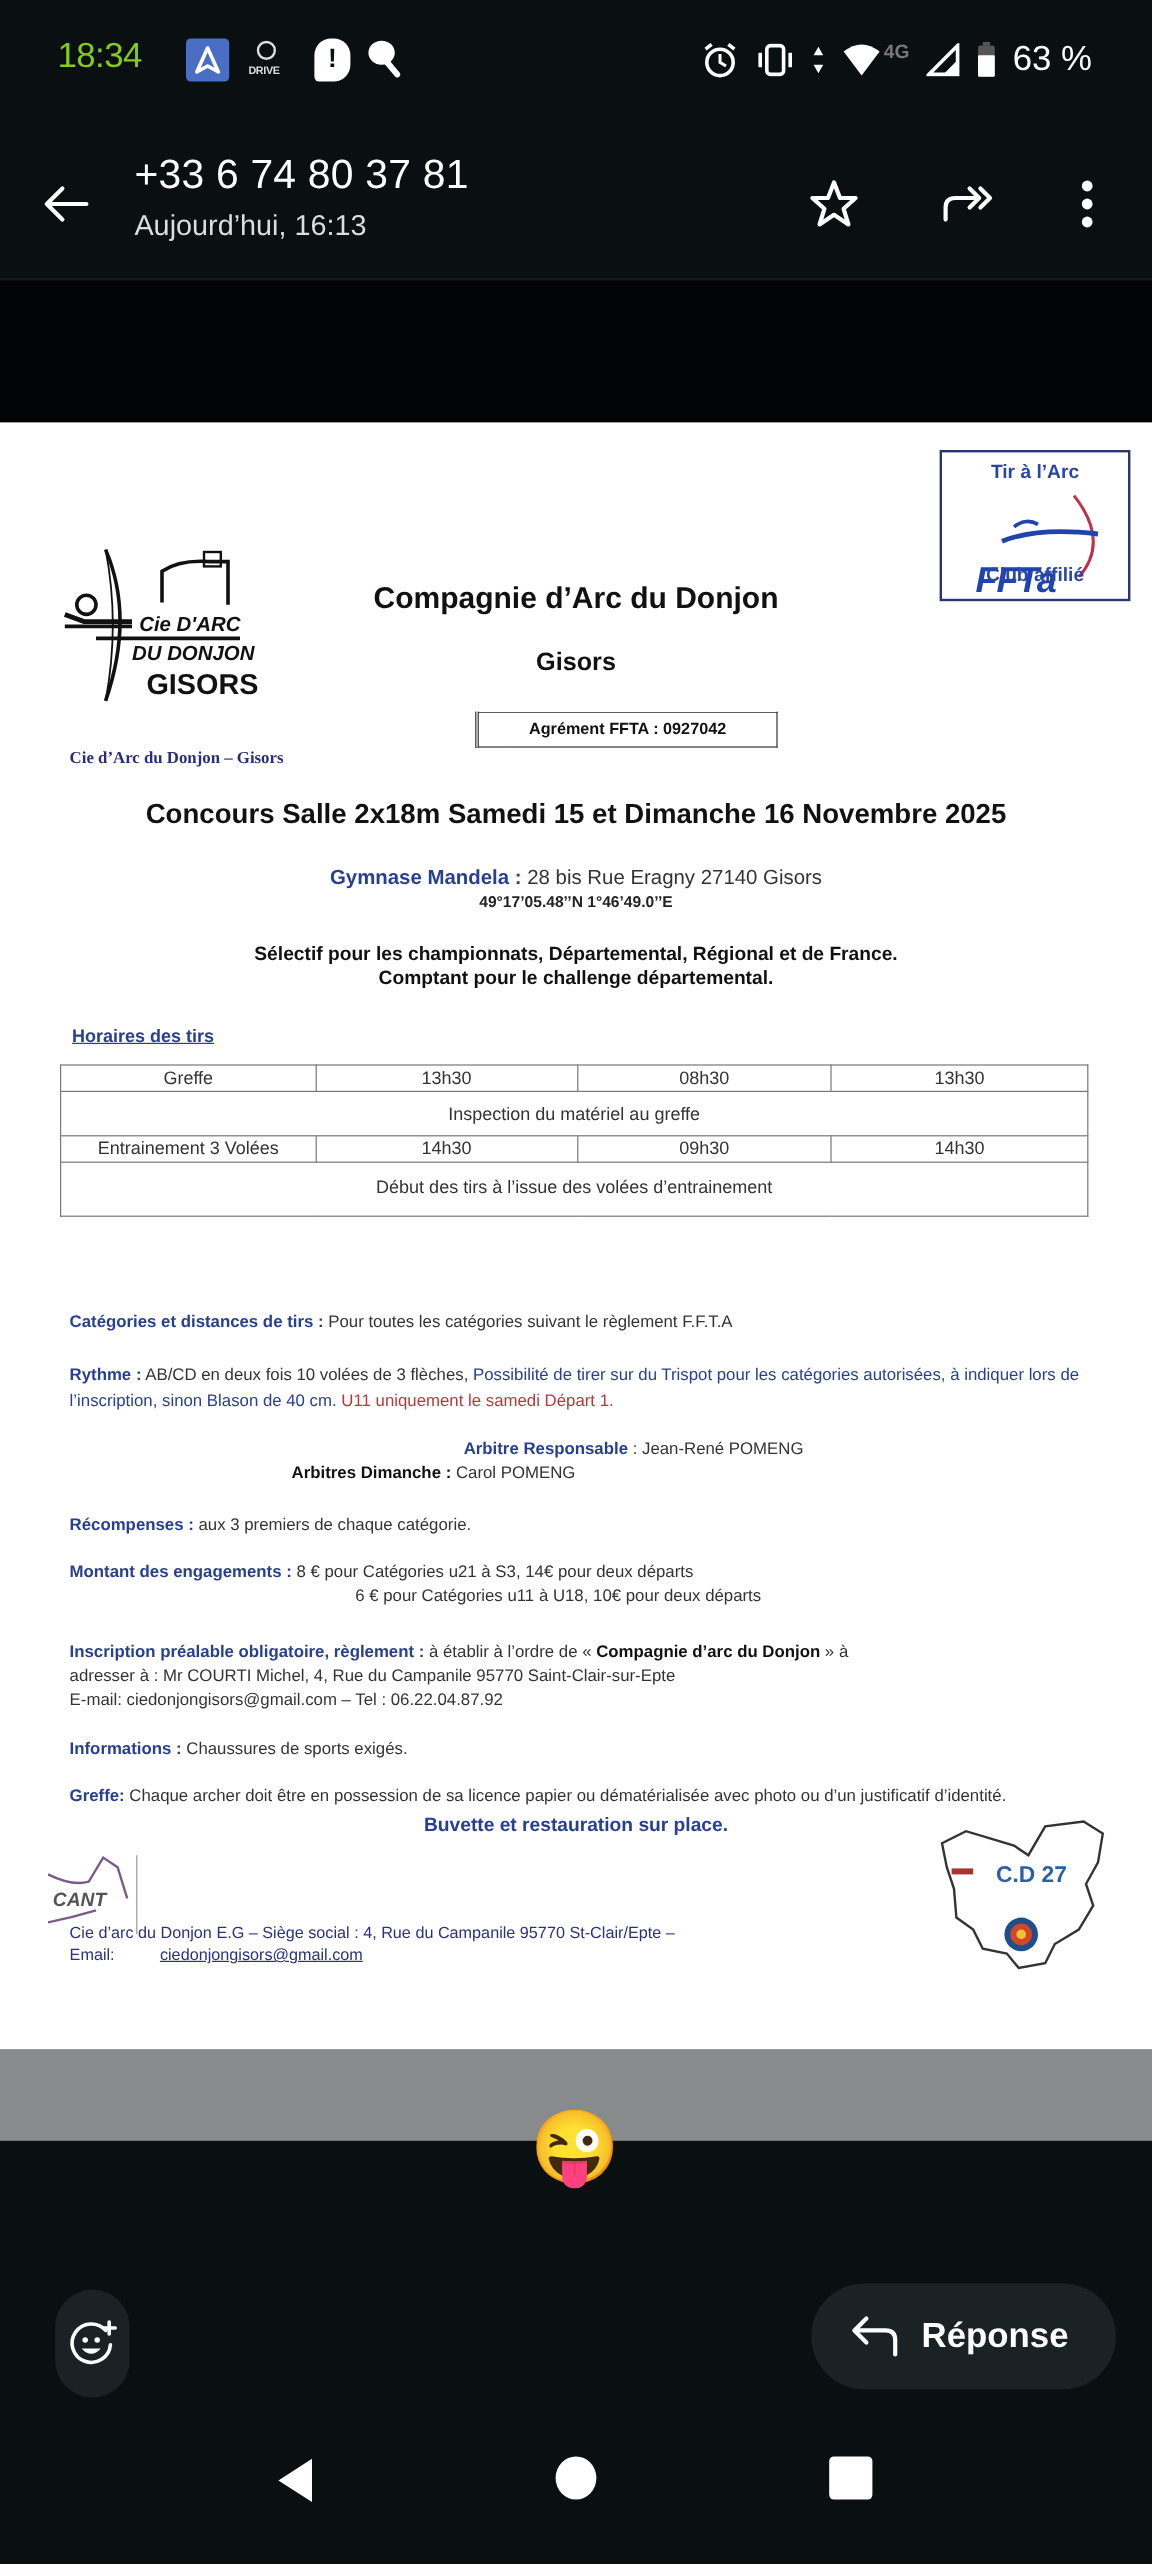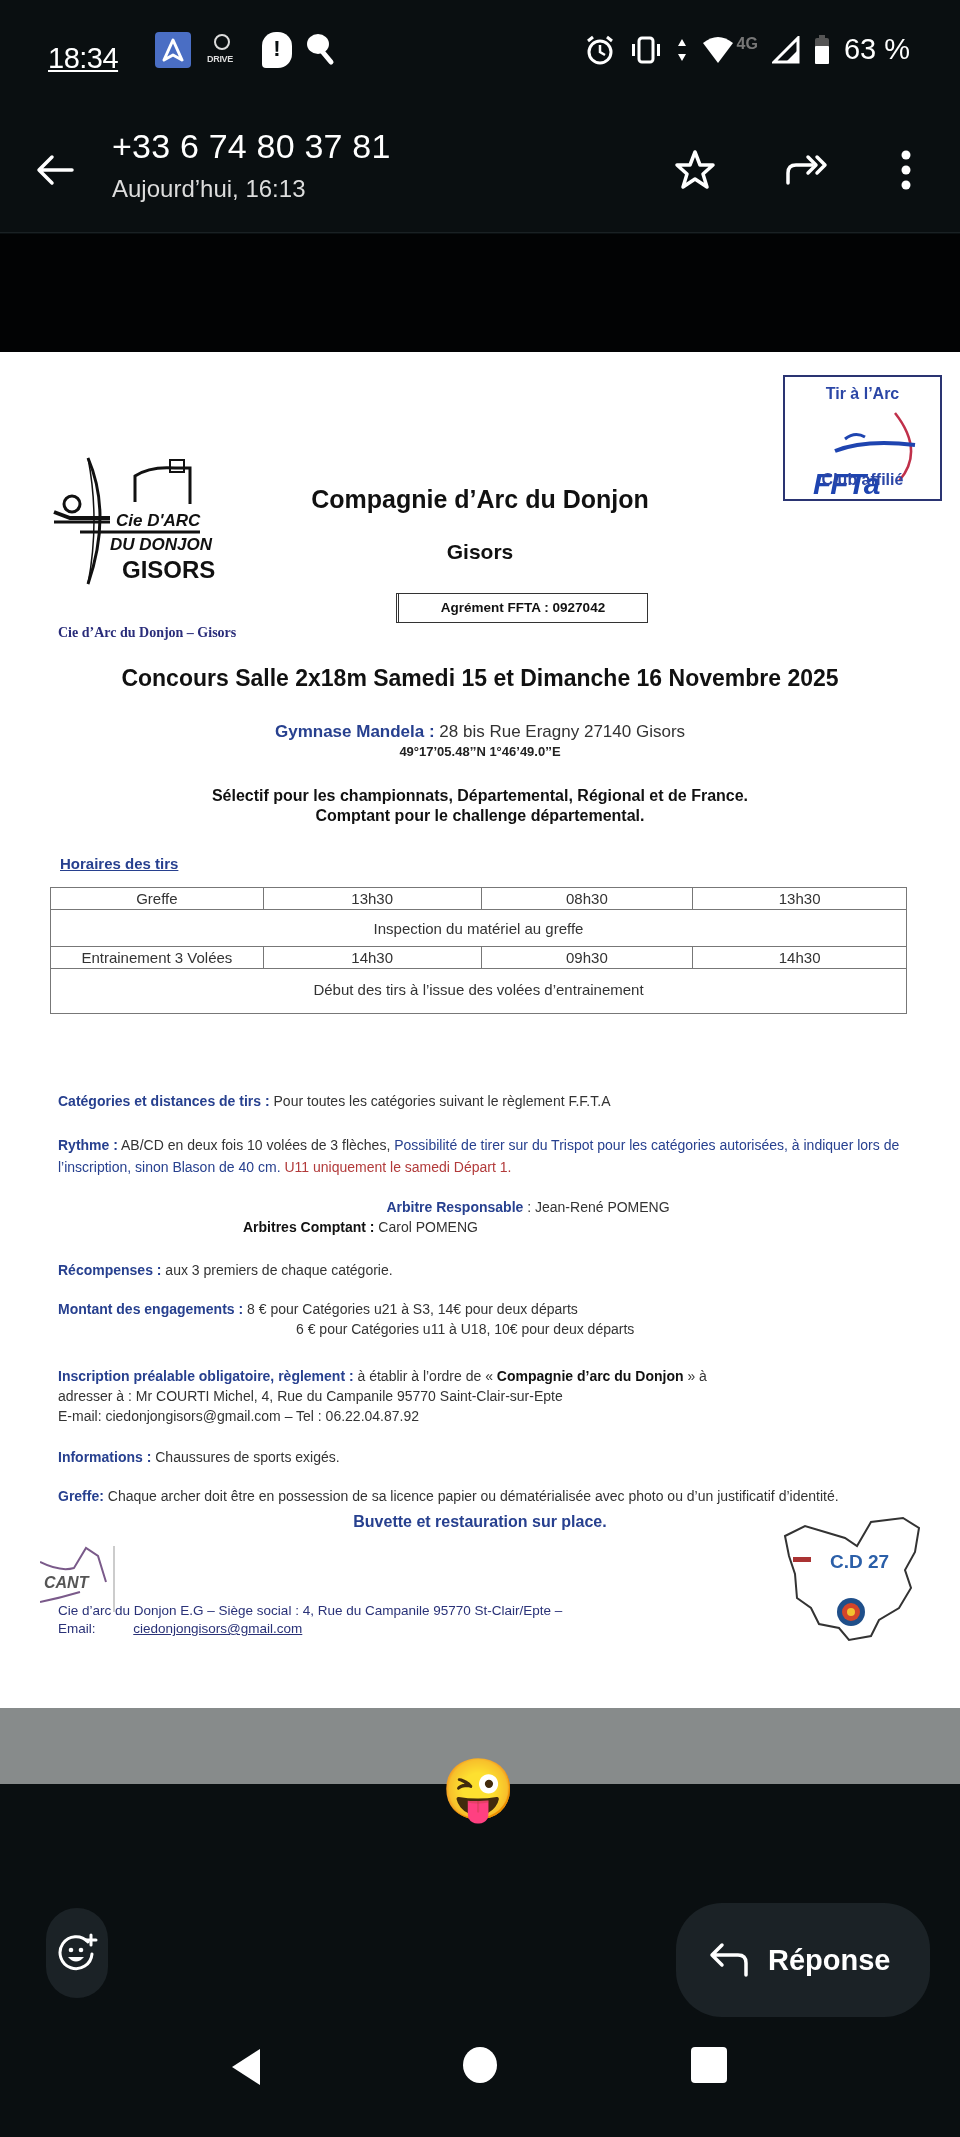--- a/index.html
+++ b/index.html
@@ -1,21 +1,21 @@
 <!DOCTYPE html>
 <html><head>
 <meta charset="utf-8">
 <style>
   * { box-sizing: border-box; margin: 0; padding: 0; }
   html, body { width: 960px; height: 2137px; background: #0a0f11; overflow: hidden; }
   body { position: relative; font-family: "Liberation Sans", sans-serif; color: #fff; }
 
   
   .statusbar { position: absolute; left: 0; top: 0; width: 960px; height: 105px; background: #0a0f11; }
-  .sb-time { position: absolute; left: 48px; top: 42px; font-size: 29px; color: #ffffff; letter-spacing: -0.5px; text-decoration: underline; }
+  .sb-time { position: absolute; left: 48px; top: 31px; font-size: 29px; color: #84cc16; letter-spacing: -0.5px; }
   .sb-app { position: absolute; top: 32px; }
   .sb-maps { left: 155px; width: 36px; height: 36px; background: #4a6ec4; border-radius: 4px; }
   .sb-maps svg { position: absolute; left: 7px; top: 6px; }
   .sb-drive { left: 207px; width: 30px; height: 40px; }
   .sb-drive .ring { position: absolute; left: 7px; top: 2px; width: 16px; height: 16px; border: 2px solid #ddd; border-radius: 50%; }
   .sb-drive .lbl { position: absolute; left: 0; top: 22px; font-size: 9px; font-weight: bold; color: #ddd; letter-spacing: -0.3px; }
   .sb-alert { left: 262px; width: 30px; height: 36px; background: #fff; border-radius: 14px 14px 14px 4px; color: #0a0f11; font-weight: bold; font-size: 22px; text-align: center; line-height: 34px; }
   .sb-pin { left: 305px; width: 34px; height: 36px; }
   .sb-right { position: absolute; right: 50px; top: 33px; display: flex; align-items: center; gap: 14px; }
   .sb-right .pct { font-size: 29px; color: #fff; }
@@ -72,21 +72,21 @@
   .cd27-logo { left: 775px; top: 1160px; width: 150px; height: 140px; }
   .footer { left: 58px; top: 1250px; font-size: 13.5px; color: #2a3278; line-height: 18px; }
   .footer u { color: #2a3278; margin-left: 34px; }
 
   
   .grayband { position: absolute; left: 0; top: 1708px; width: 960px; height: 76px; background: #878b8b; }
   .reaction { position: absolute; left: 441px; top: 1752px; width: 76px; height: 76px; font-size: 60px; line-height: 76px; text-align: center; }
 
   
   .emoji-btn { position: absolute; left: 46px; top: 1908px; width: 62px; height: 90px; border-radius: 31px; background: #1b2226; cursor: pointer; }
-  .reply-btn { position: absolute; left: 676px; top: 1903px; width: 254px; height: 114px; border-radius: 46px; background: #1b2226; cursor: pointer; display: flex; align-items: center; padding-left: 32px; gap: 14px; }
+  .reply-btn { position: absolute; left: 676px; top: 1903px; width: 254px; height: 88px; border-radius: 46px; background: #1b2226; cursor: pointer; display: flex; align-items: center; padding-left: 32px; gap: 14px; }
   .reply-btn span.lbl { font-size: 29px; font-weight: bold; color: #fff; }
 
   
   .navbar { position: absolute; left: 0; top: 2040px; width: 960px; height: 97px; }
   .nav-back { position: absolute; left: 228px; top: 2047px; width: 36px; height: 40px; cursor: pointer; }
   .nav-home { position: absolute; left: 463px; top: 2047px; width: 34px; height: 36px; border-radius: 50%; background: #fff; cursor: pointer; }
   .nav-recent { position: absolute; left: 691px; top: 2047px; width: 36px; height: 36px; border-radius: 4px; background: #fff; cursor: pointer; }
 </style>
 </head>
 <body>
@@ -248,21 +248,21 @@
   <div class="abs para" style="top:738px">
     <span class="k">Catégories et distances de tirs :</span><span> Pour toutes les catégories suivant le règlement F.F.T.A</span>
   </div>
   <div class="abs para" style="top:782px">
     <span class="k">Rythme :</span><span> AB/CD en deux fois 10 volées de 3 flèches, </span><span class="bl">Possibilité de tirer sur du Trispot pour les catégories autorisées, à indiquer lors de l’inscription, sinon Blason de 40 cm.</span><span class="rd">  U11 uniquement le samedi Départ 1.</span>
   </div>
   <div class="abs para center" style="top:844px;left:0;width:960px">
     <span class="k">Arbitre Responsable</span><span> : Jean-René POMENG</span>
   </div>
   <div class="abs para" style="top:864px;left:243px;width:600px">
-    <span class="bk">Arbitres Comptant :</span><span> Carol POMENG</span>
+    <span class="bk">Arbitres Dimanche :</span><span> Carol POMENG</span>
   </div>
   <div class="abs para" style="top:907px">
     <span class="k">Récompenses :</span><span> aux 3 premiers de chaque catégorie.</span>
   </div>
   <div class="abs para" style="top:946px">
     <span class="k">Montant des engagements :</span><span> 8 € pour Catégories u21 à S3, 14€ pour deux départs</span>
   </div>
   <div class="abs para" style="top:966px;left:296px;width:600px">6 € pour Catégories u11 à U18, 10€ pour deux départs</div>
   <div class="abs para" style="top:1014px;line-height:20px">
     <span class="k">Inscription préalable obligatoire, règlement :</span><span> à établir à l’ordre de « </span><span class="bk">Compagnie d’arc du Donjon</span><span> » à</span><br>

